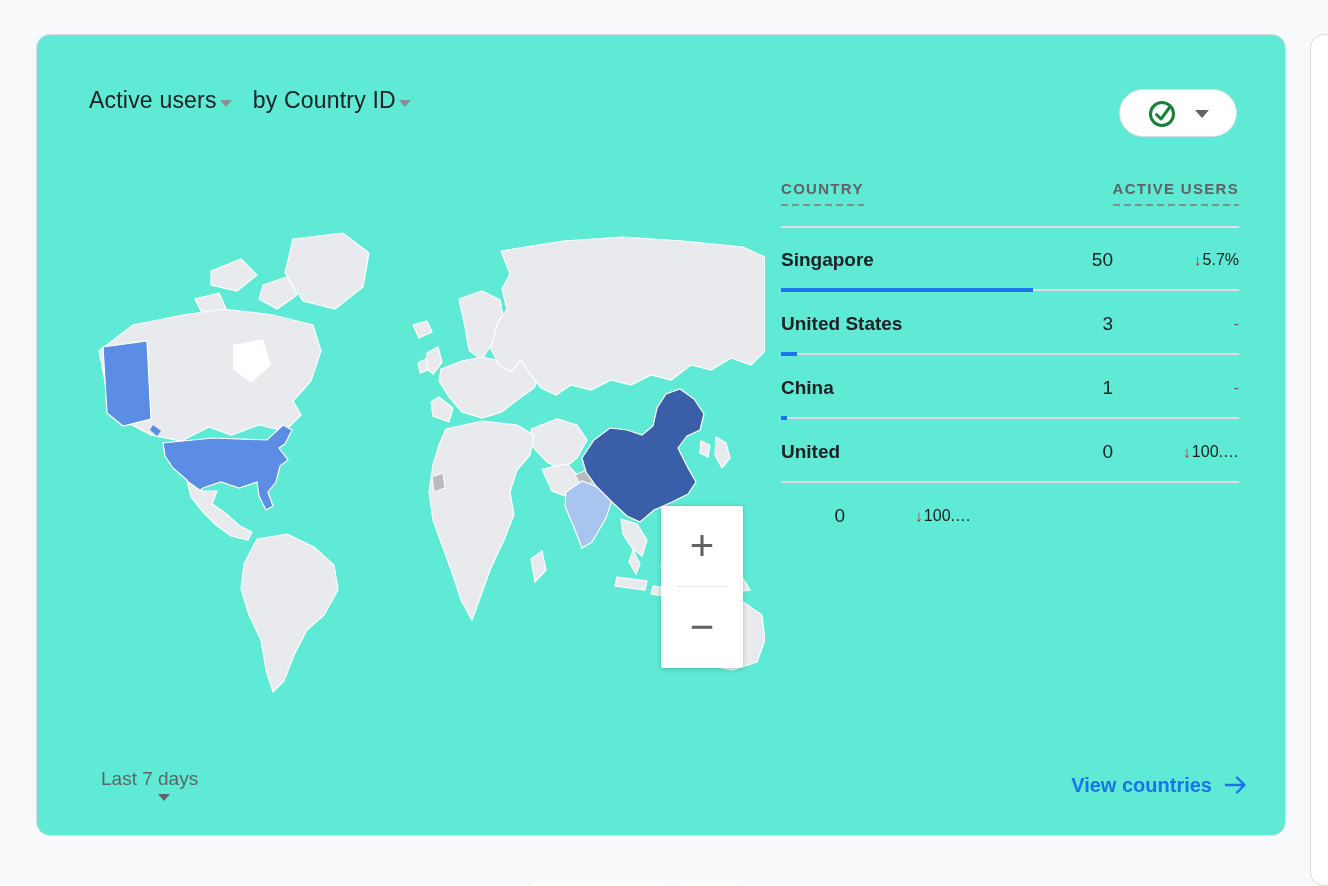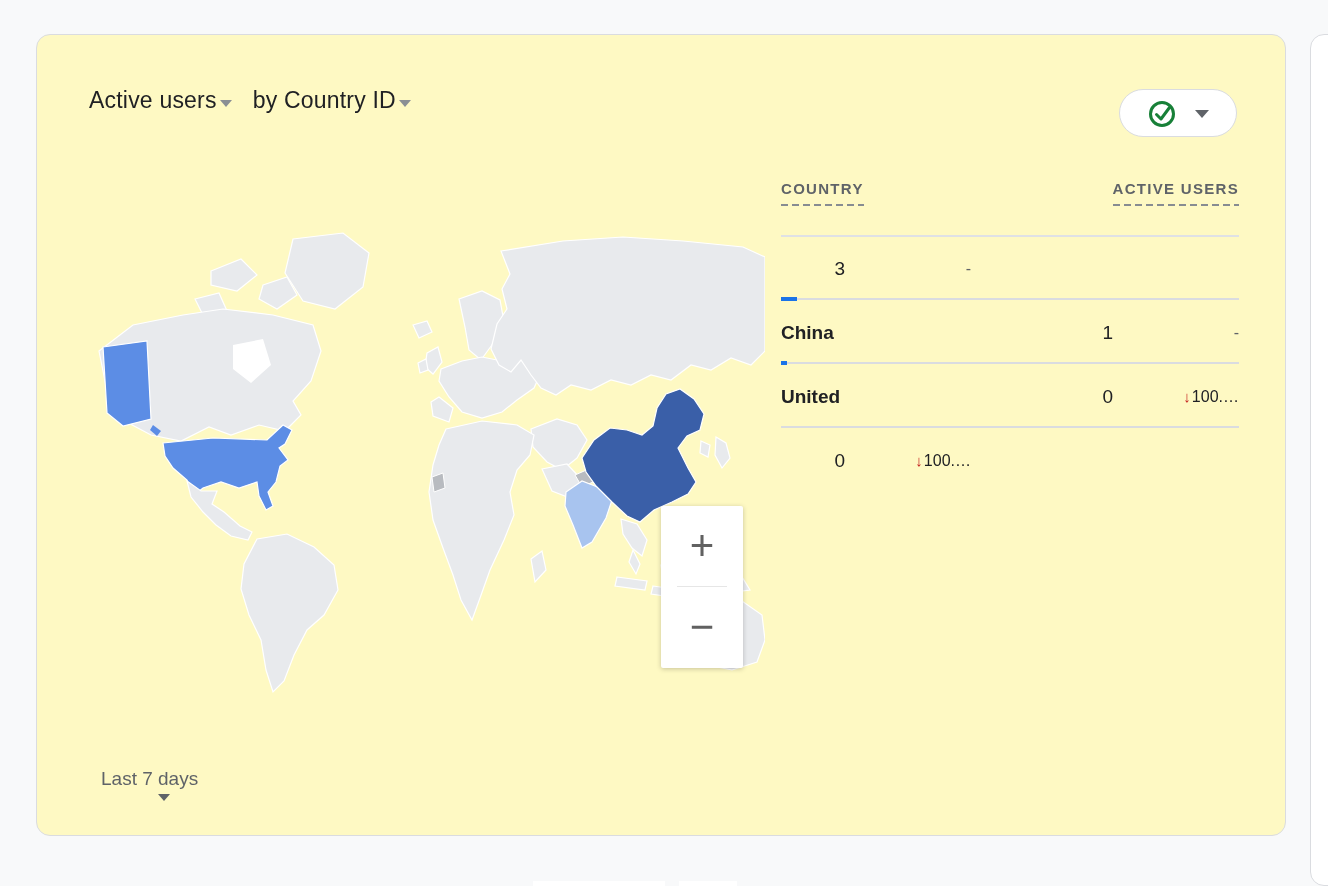--- a/index.html
+++ b/index.html
@@ -1,20 +1,20 @@
 <!DOCTYPE html>
 <html><head>
 <meta charset="utf-8">
 <style>
   * { margin:0; padding:0; box-sizing:border-box; }
   html,body { width:1328px; height:886px; background:#f8f9fa; overflow:hidden;
               font-family:"Liberation Sans", sans-serif; }
 
   .card { position:absolute; left:36px; top:34px; width:1250px; height:802px;
-          background:#fef9c3; border:1px solid #dadce0; border-radius:14px; }
+          background:#5eead4; border:1px solid #dadce0; border-radius:14px; }
   .neighbor-card { position:absolute; left:1310px; top:34px; width:60px; height:852px;
           background:#fff; border:1px solid #dadce0; border-radius:14px; }
 
   
   .title { position:absolute; left:52px; top:52px; display:flex; align-items:center;
            font-size:23px; color:#202124; letter-spacing:.2px; }
   .caret { width:0; height:0; border-left:6px solid transparent; border-right:6px solid transparent;
            border-top:7px solid #8a8f94; margin:6px 3px 0 3px; }
   .title .dim { margin-left:18px; }
 
@@ -37,21 +37,21 @@
               display:flex; flex-direction:column; align-items:center; }
   .zoom-btn { width:100%; height:80px; display:flex; align-items:center; justify-content:center;
               font-size:42px; color:#616161; cursor:pointer; user-select:none; }
   .zoom-div { width:50px; height:1px; background:#e6e6e6; }
 
   .attr-row { position:absolute; left:472px; top:652px; display:flex; gap:14px; }
   .attr-label { background:#ffffff; color:#1a1a1a; font-size:15px; padding:4px 9px; white-space:nowrap; }
 
   
   .table { position:absolute; left:744px; top:145px; width:458px; }
-  .thead { display:flex; justify-content:space-between; padding-bottom:29px;
+  .thead { display:flex; justify-content:space-between; padding-bottom:20px;
            border-bottom:2px solid #dfe1e5; }
   .th { font-size:15px; font-weight:bold; letter-spacing:1.3px; color:#5f6368;
         padding-bottom:9px; cursor:pointer;
         background-image:repeating-linear-gradient(90deg,#878c91 0 7px,transparent 7px 11px);
         background-size:100% 2px; background-repeat:no-repeat; background-position:left bottom; }
   .trow { position:relative; height:64px; display:flex; align-items:center; }
   .td-name  { flex:1; font-size:19px; font-weight:600; color:#202124;
               white-space:nowrap; overflow:hidden; }
   .td-value { width:64px; text-align:right; font-size:19px; color:#202124; }
   .td-change{ width:126px; text-align:right; font-size:16px; color:#202124;
@@ -164,23 +164,33 @@
     <div class="zoom-div"></div>
     <div class="zoom-btn">−</div>
   </div>
 
   <div class="table">
     <div class="thead">
       <span class="th">COUNTRY</span>
       <span class="th">ACTIVE USERS</span>
     </div>
     <div>
-
-
-  <div class="trow">
+  <div class="trow">
+    <span class="td-name">Singapore</span>
+    <span class="td-value">50</span>
+    <span class="td-change"><span class="arrow down">↓</span><span>5.7%</span></span>
+    <span class="sep">
+      <span class="track"></span>
+      <span class="bar" style="width: 55%;"></span>
+    </span>
+  </div>
+
+
+  <div class="trow">
+    <span class="td-name">United States</span>
     <span class="td-value">3</span>
     <span class="td-change muted"><span>-</span></span>
     <span class="sep">
       <span class="track"></span>
       <span class="bar" style="width: 3.6%;"></span>
     </span>
   </div>
 
   <div class="trow">
     <span class="td-name">China</span>
@@ -208,16 +218,22 @@
 
   </div>
 </div>
   </div>
 
   <div class="daterange">
     <span>Last 7 days</span>
     <span class="caret"></span>
   </div>
 
+  <div class="view-link">
+    <span>View countries</span>
+    <svg width="26" height="24" viewBox="0 0 26 24">
+      <path d="M3 12 H21 M14 4.5 L21.5 12 L14 19.5" fill="none" stroke="#1a73e8" stroke-width="2.4" stroke-linecap="round" stroke-linejoin="round"></path>
+    </svg>
+  </div>
 
 </div>
 
 <div class="neighbor-card"></div>
 
 </body></html>

